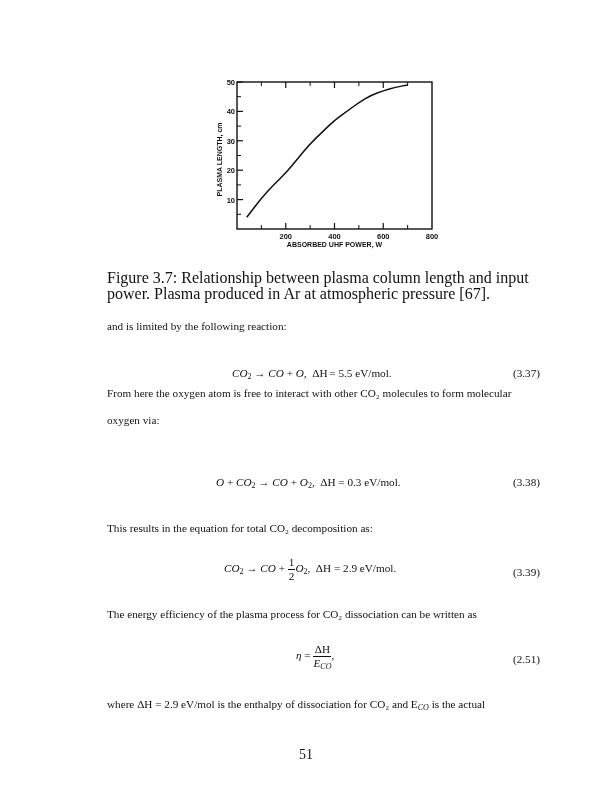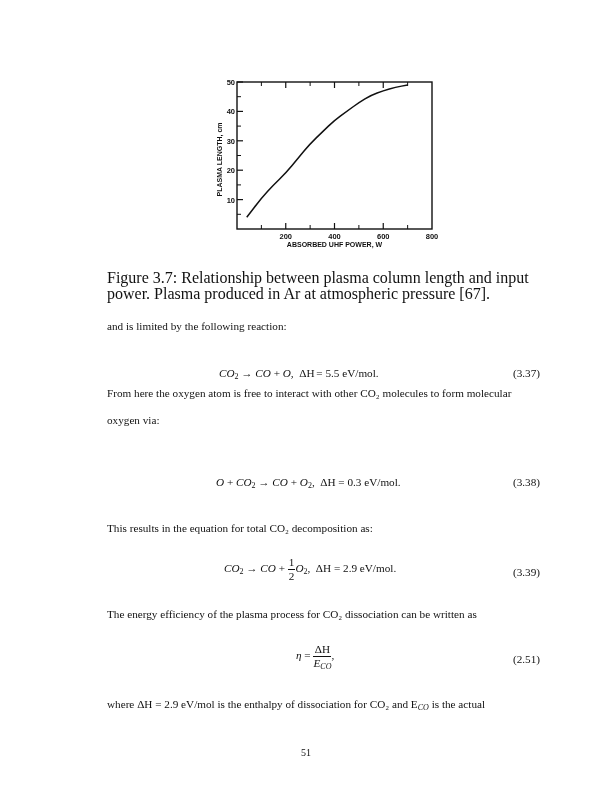--- a/index.html
+++ b/index.html
@@ -9,21 +9,21 @@
   .caption { left: 107px; top: 270px; width: 432px; font-size: 16px; line-height: 16px; font-family: "Liberation Serif", serif; }
   .para { left: 107px; width: 432px; font-size: 11.2px; line-height: 16px; font-family: "Liberation Serif", serif; }
   .para.spaced { line-height: 27px; }
   .eq { font-family: "Liberation Serif", serif; font-size: 11.2px; font-style: italic; white-space: nowrap; }
   .eq .up { font-style: normal; }
   .eqnum { right: 72px; font-size: 11.2px; font-family: "Liberation Serif", serif; }
   sub { font-size: 8px; vertical-align: -2px; line-height: 0; }
   .frac { display: inline-block; vertical-align: middle; text-align: center; font-style: normal; }
   .frac .num, .frac .den { display: block; line-height: 13px; }
   .frac .num { border-bottom: 0.8px solid #111; padding: 0 1px; }
-  .pagenum { left: 0; width: 612px; text-align: center; top: 747px; font-size: 10px; font-family: "Liberation Serif", serif; }
+  .pagenum { left: 0; width: 612px; text-align: center; top: 747px; font-size: 14px; font-family: "Liberation Serif", serif; }
   .it { font-style: italic; }
 </style>
 </head>
 <body>
 
 <svg class="figure-svg" width="250" height="185" viewBox="200 70 250 185" xmlns="http://www.w3.org/2000/svg">
   <g id="chart-root" stroke="#111" fill="none" font-family="Liberation Sans, sans-serif">
       <rect x="237" y="82" width="195" height="147" stroke-width="1.4"></rect>
       <line x1="237" x2="243" y1="199.6" y2="199.6" stroke-width="1.2"></line>
       <text x="235" y="202.6" text-anchor="end" font-size="7.5" font-weight="bold" fill="#111" stroke="none">10</text>
@@ -61,21 +61,21 @@
       <text x="334.5" y="247" text-anchor="middle" font-size="7" font-weight="bold" fill="#111" stroke="none">ABSORBED UHF POWER, W</text>
       <text x="0" y="0" text-anchor="middle" font-size="7" font-weight="bold" fill="#111" stroke="none" transform="translate(222 159.5) rotate(-90)">PLASMA LENGTH, cm</text>
       <path d="M246.75,217.24 Q246.75,217.24 254.0625,207.685 Q261.375,198.13 267.46875,191.515 Q273.5625,184.9 279.65625,179.01999999999998 Q285.75,173.14 291.84375,165.79 Q297.9375,158.44 304.03125,151.09 Q310.125,143.74 316.21875,137.86 Q322.3125,131.98 328.40625,126.1 Q334.5,120.22 340.59375,115.81 Q346.6875,111.39999999999999 352.78125,106.99 Q358.875,102.58 364.96875,98.905 Q371.0625,95.22999999999999 377.15625,93.025 Q383.25,90.82000000000002 389.34375,89.05600000000001 Q395.4375,87.292 401.53125,86.116 L407.625,84.94" stroke-width="1.5" fill="none"></path>
     </g>
 </svg>
 
 <div class="abs caption">Figure 3.7: Relationship between plasma column length and input power. Plasma produced in Ar at atmospheric pressure [67].</div>
 
 <div class="abs para" style="top:318px;">and is limited by the following reaction:</div>
 
-<div class="abs eq" style="left:219px; top:367px;">
+<div class="abs eq" style="left:232px; top:367px;">
   <span>CO</span><sub class="up">2</sub>
   <span class="up">→</span>
   <span>CO</span>
   <span class="up">+</span>
   <span>O,</span>&nbsp;
   <span class="up">ΔH</span><span class="it" style="margin-left:-1px"></span>
   <span class="up">=</span>
   <span class="up">5.5 eV/mol.</span>
 </div>
 <div class="abs eqnum" style="top:367px;">(3.37)</div>

